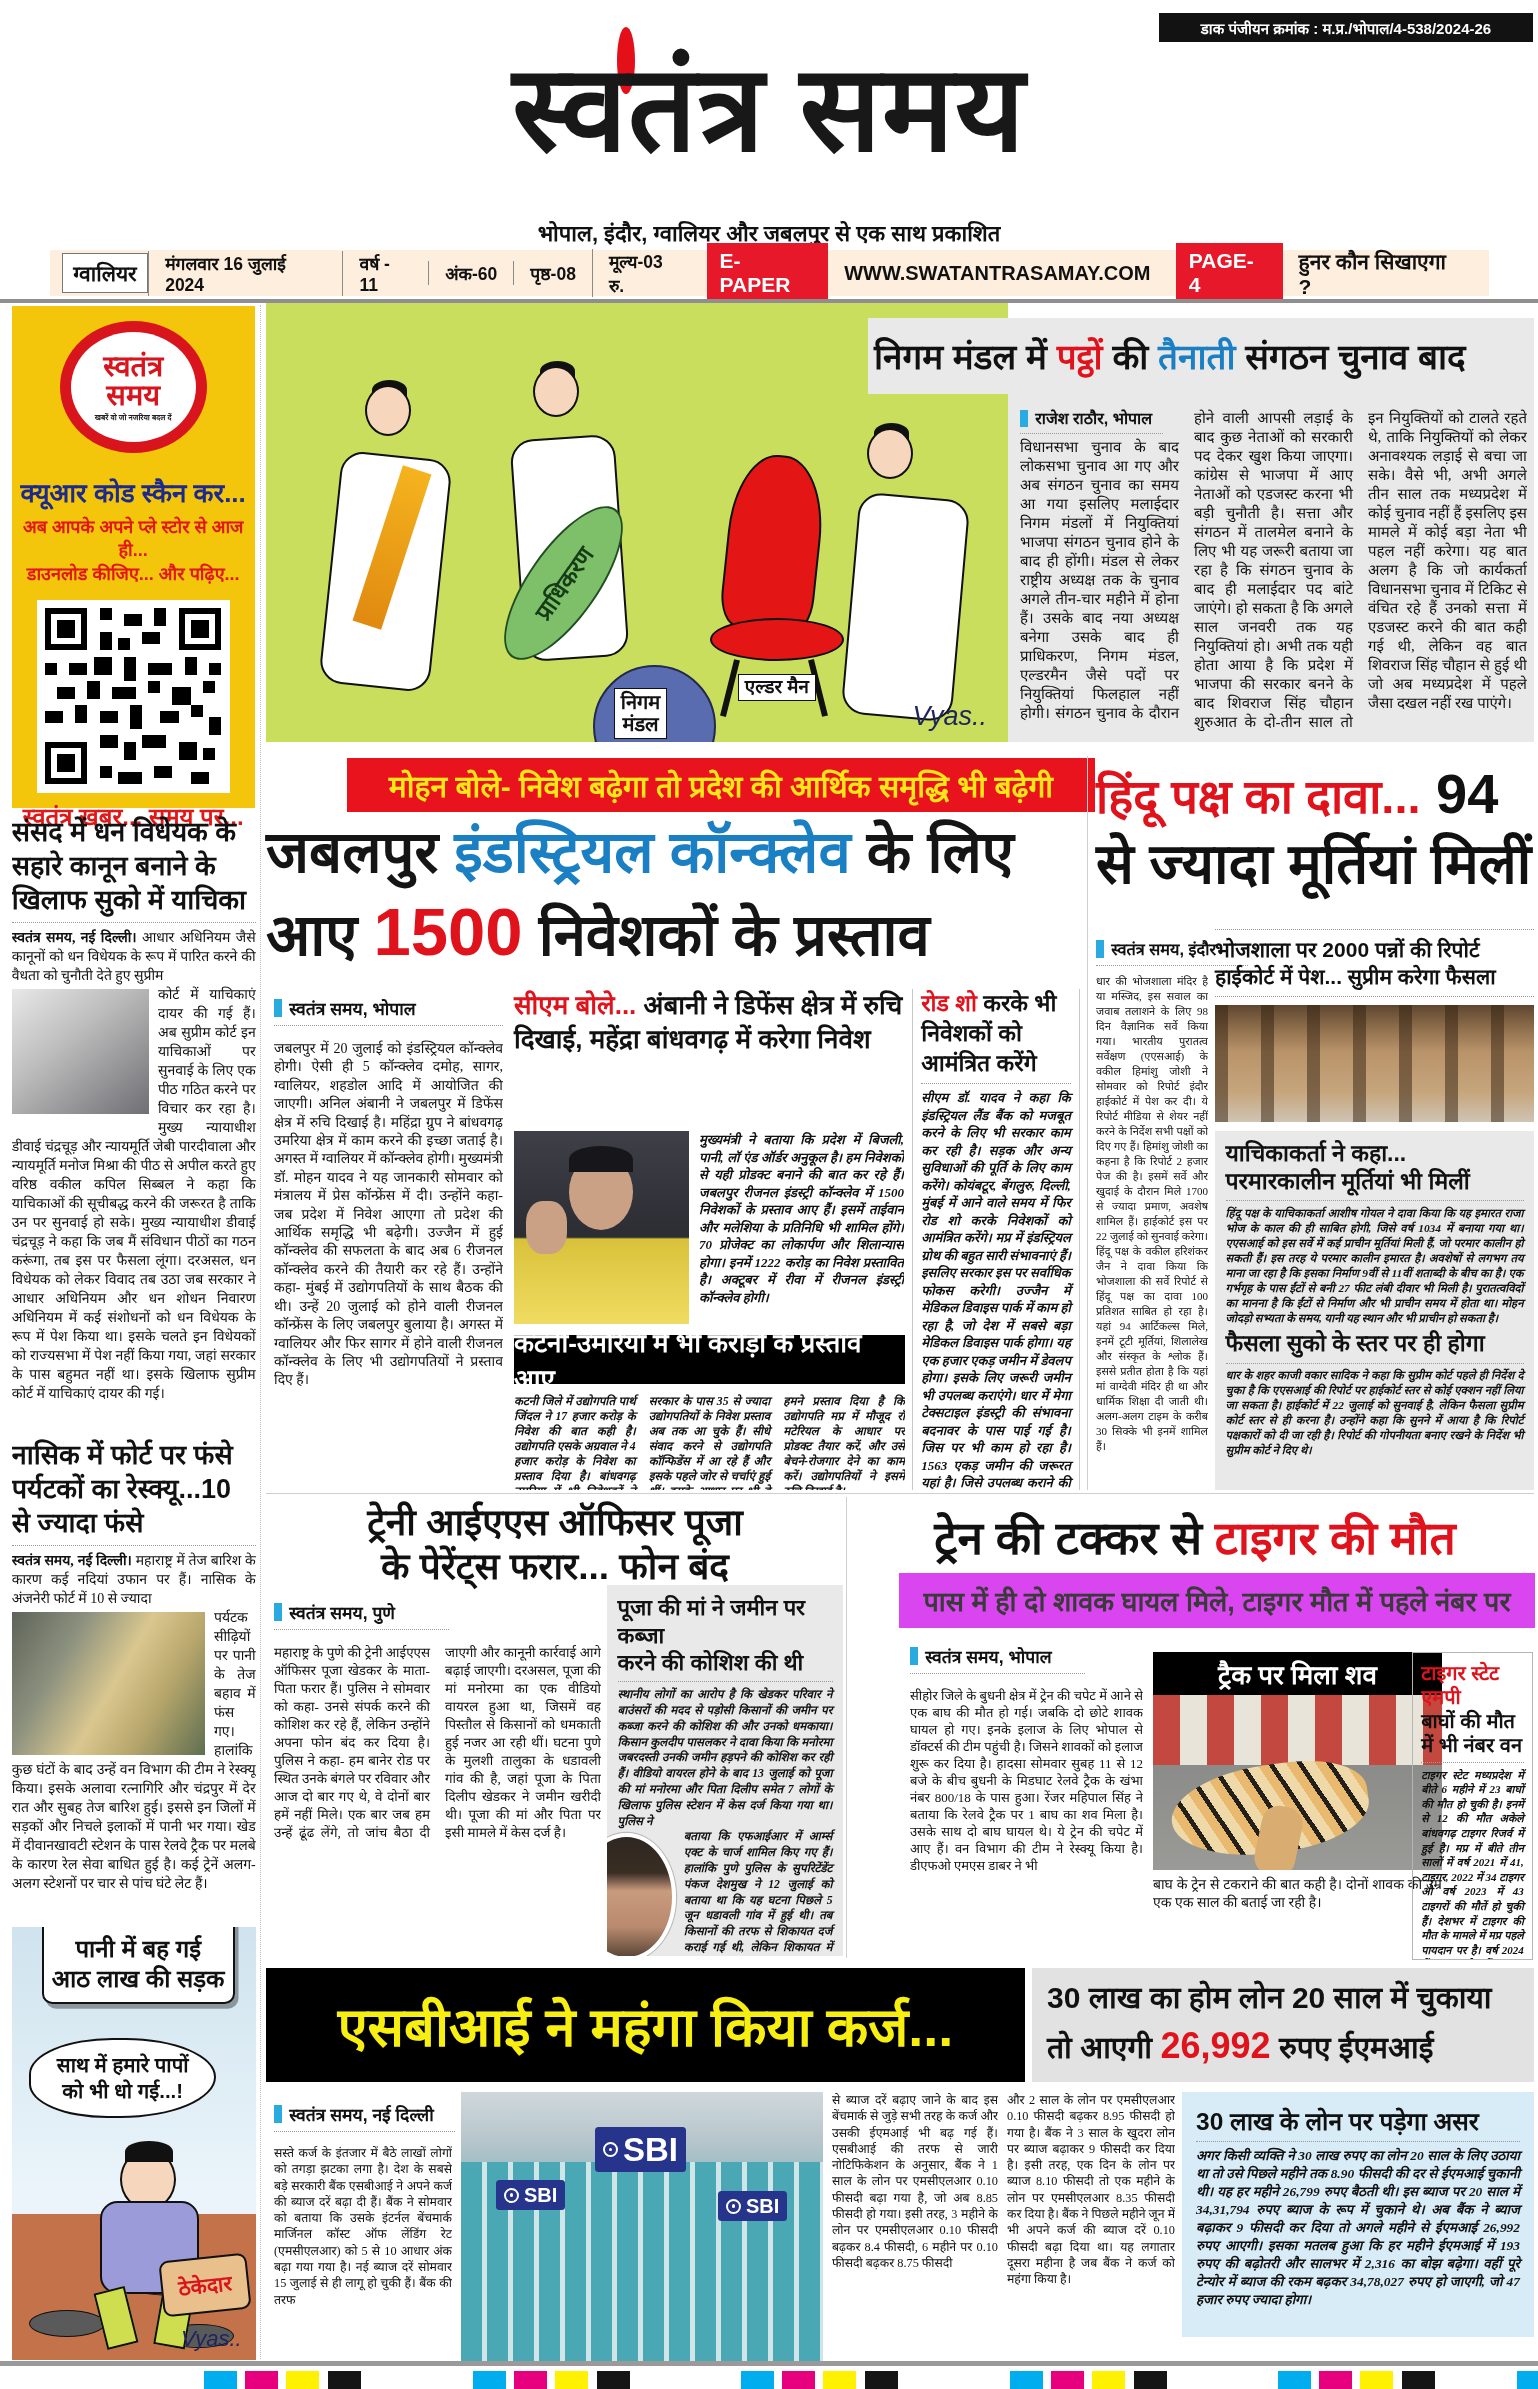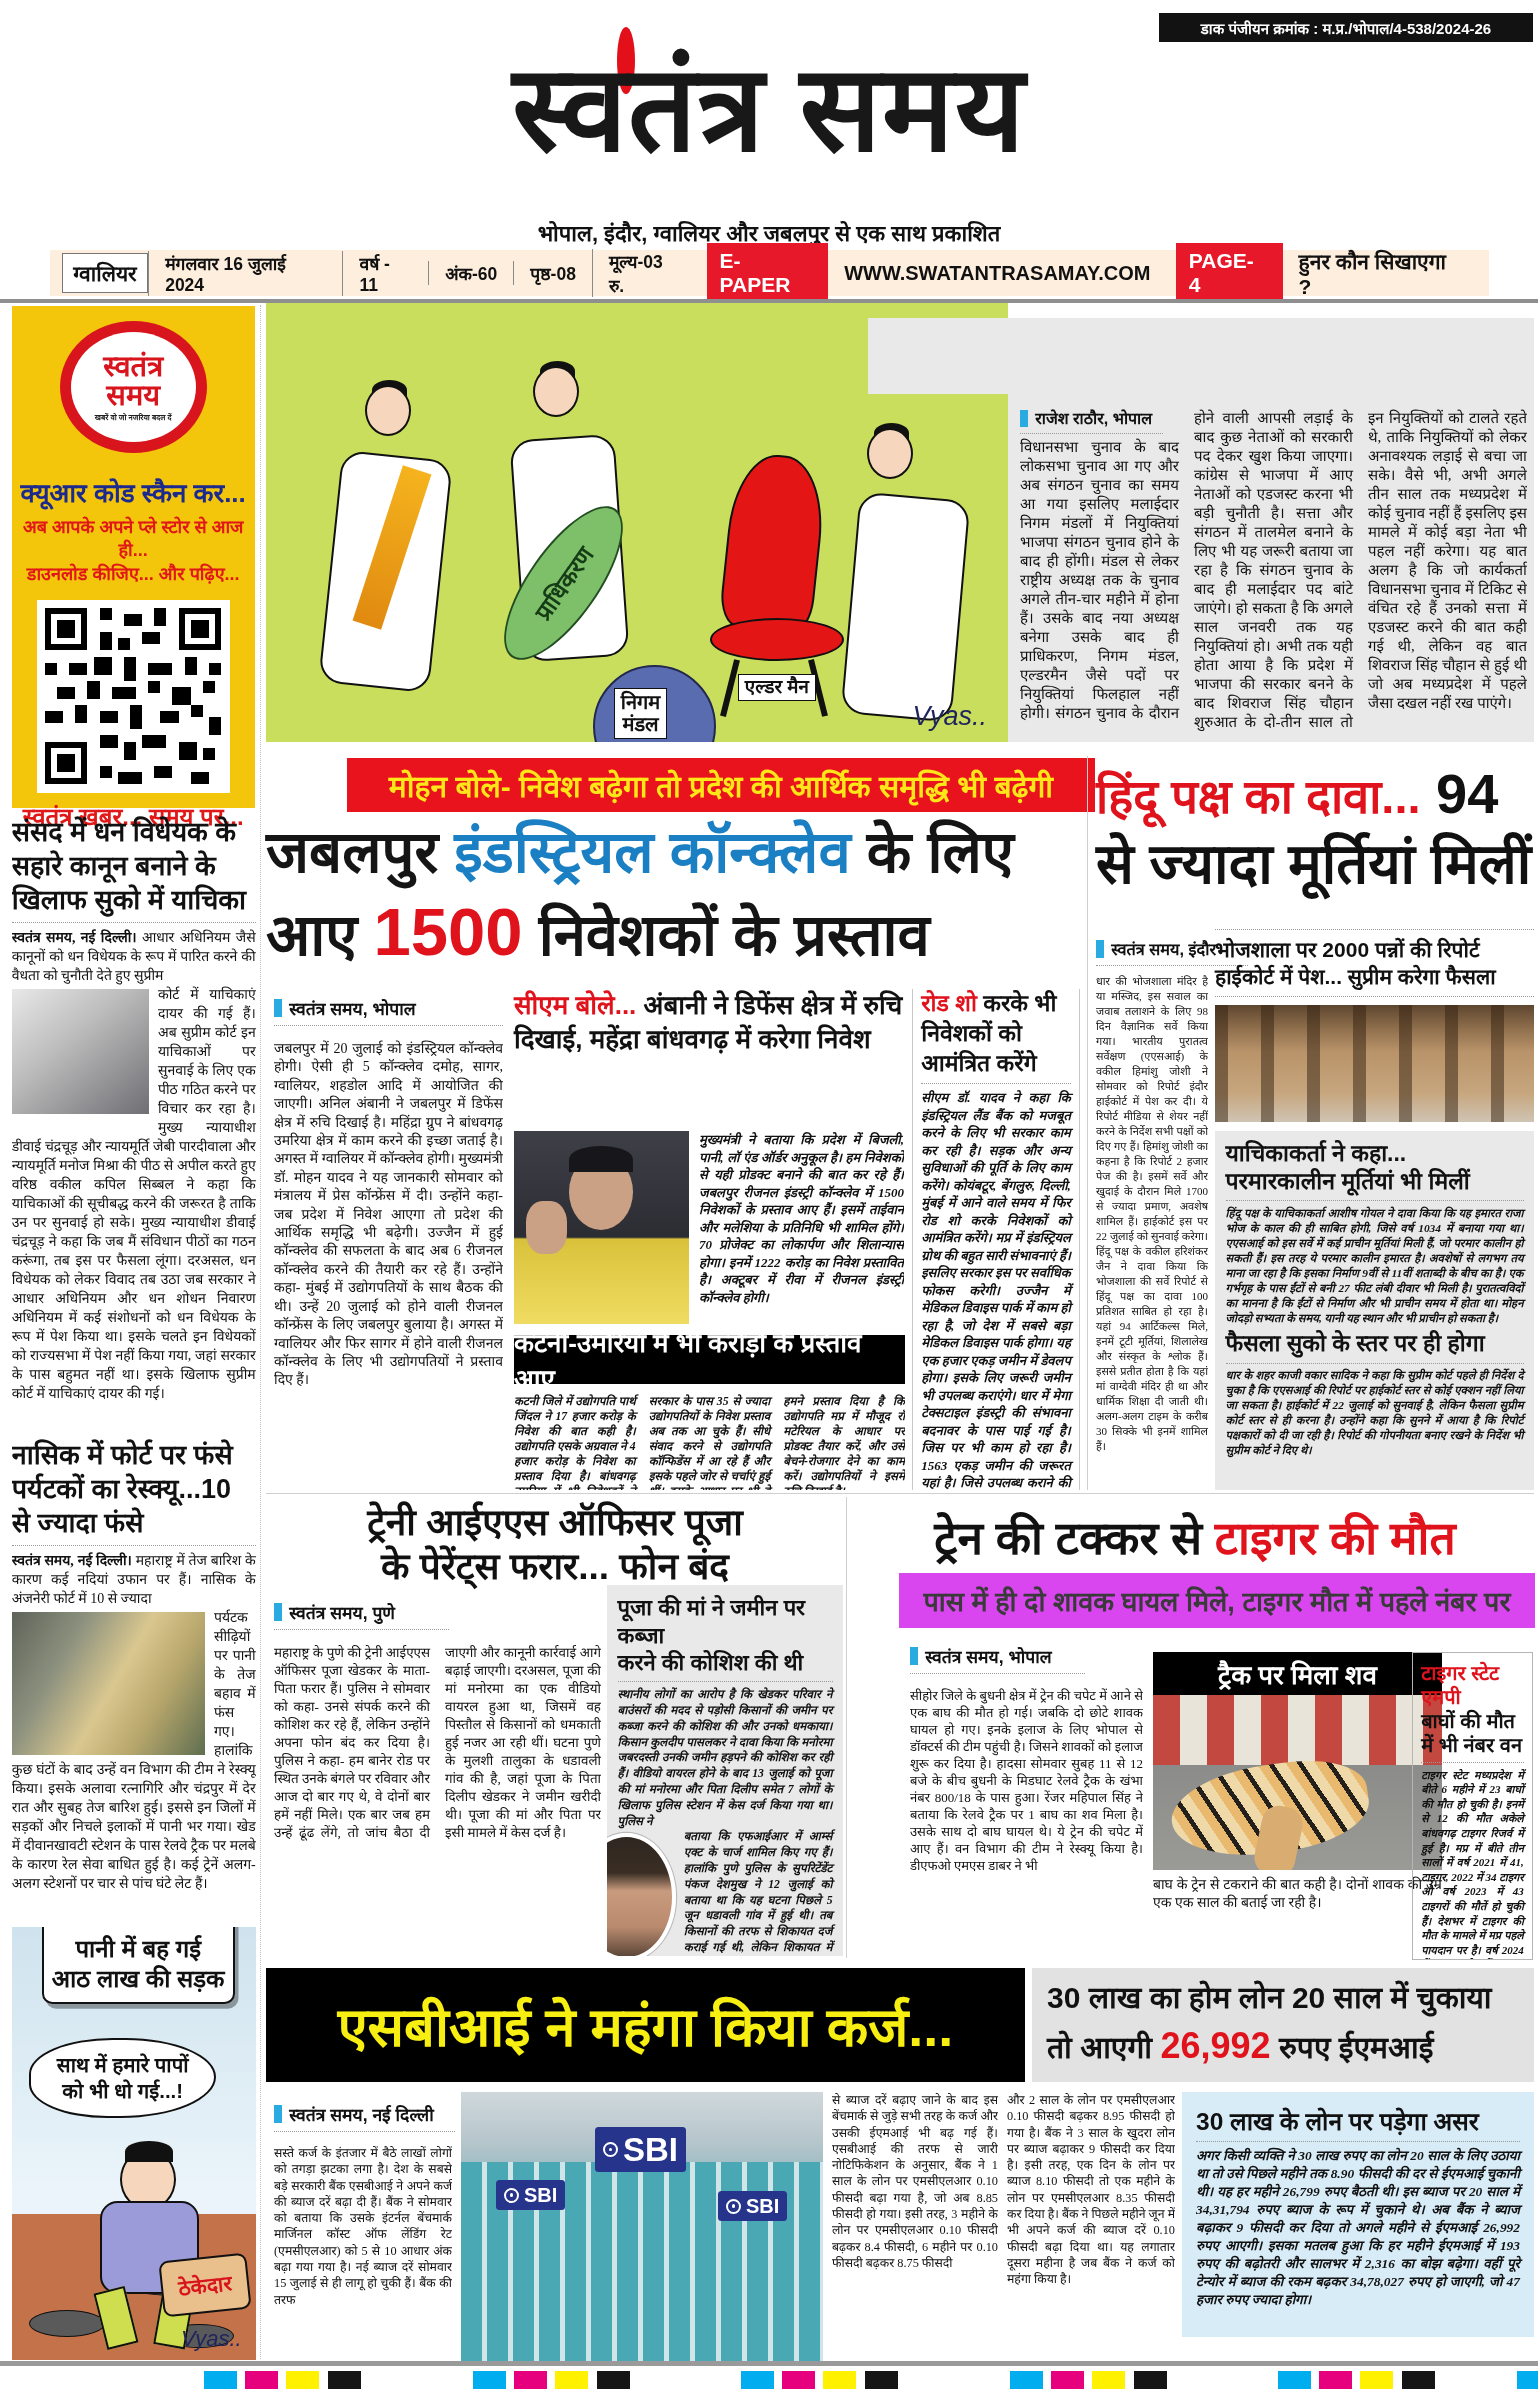--- a/index.html
+++ b/index.html
@@ -232,20 +232,23 @@
     <div style="position:absolute;left:461px;top:152px;width:93px;height:175px;background:#e31515;border:2.9px solid #111;border-radius:46% 46% 20% 20%;transform:rotate(6deg)"></div>
     <div style="position:absolute;left:444px;top:315px;width:134px;height:43px;background:#e31515;border:2.9px solid #111;border-radius:50%"></div>
     <div style="position:absolute;left:461px;top:356px;width:5.8px;height:58px;background:#111;transform:rotate(14deg)"></div>
     <div style="position:absolute;left:549px;top:356px;width:5.8px;height:58px;background:#111;transform:rotate(-14deg)"></div>
     <div class="disc-label" style="left:472px;top:371px;font-size:18.7px">एल्डर मैन</div>
     <div style="position:absolute;right:21px;bottom:10.5px;font-size:27px;font-style:italic;color:#20255c">Vyas..</div>
   </div>
 
   <div class="abs panel" style="left:868px;top:318px;width:665px;height:76px"></div>
   <div class="abs panel" style="left:1008px;top:318px;width:526px;height:424px"></div>
+  <div class="abs cn-head" style="left:874px;top:332px;width:656px">
+    <span>निगम मंडल में </span><span class="red-w">पट्ठों</span><span> की </span><span class="blue-w">तैनाती</span><span> संगठन चुनाव बाद</span>
+  </div>
   <div class="abs hide" style="left:1020px;top:409px;width:507px;height:327px">
     <div class="cn-cols serif">
       <div class="byline-row sans" style="font-size:16px;margin-bottom:4px">
           <span class="bmark"></span>
           <span>राजेश राठौर, भोपाल</span>
         </div>
       <div class="dotrule" style="width:90%"></div>
       <p class="just">विधानसभा चुनाव के बाद लोकसभा चुनाव आ गए और अब संगठन चुनाव का समय आ गया इसलिए मलाईदार निगम मंडलों में नियुक्तियां भाजपा संगठन चुनाव होने के बाद ही होंगी। मंडल से लेकर राष्ट्रीय अध्यक्ष तक के चुनाव अगले तीन-चार महीने में होना हैं। उसके बाद नया अध्यक्ष बनेगा उसके बाद ही प्राधिकरण, निगम मंडल, एल्डरमैन जैसे पदों पर नियुक्तियां फिलहाल नहीं होगी। संगठन चुनाव के दौरान होने वाली आपसी लड़ाई के बाद कुछ नेताओं को सरकारी पद देकर खुश किया जाएगा। कांग्रेस से भाजपा में आए नेताओं को एडजस्ट करना भी बड़ी चुनौती है। सत्ता और संगठन में तालमेल बनाने के लिए भी यह जरूरी बताया जा रहा है कि संगठन चुनाव के बाद ही मलाईदार पद बांटे जाएंगे। हो सकता है कि अगले साल जनवरी तक यह नियुक्तियां हो। अभी तक यही होता आया है कि प्रदेश में भाजपा की सरकार बनने के बाद शिवराज सिंह चौहान शुरुआत के दो-तीन साल तो इन नियुक्तियों को टालते रहते थे, ताकि नियुक्तियों को लेकर अनावश्यक लड़ाई से बचा जा सके। वैसे भी, अभी अगले तीन साल तक मध्यप्रदेश में कोई चुनाव नहीं हैं इसलिए इस मामले में कोई बड़ा नेता भी पहल नहीं करेगा। यह बात अलग है कि जो कार्यकर्ता विधानसभा चुनाव में टिकिट से वंचित रहे हैं उनको सत्ता में एडजस्ट करने की बात कही गई थी, लेकिन वह बात शिवराज सिंह चौहान से हुई थी जो अब मध्यप्रदेश में पहले जैसा दखल नहीं रख पाएंगे।</p>
     </div>
   </div>

